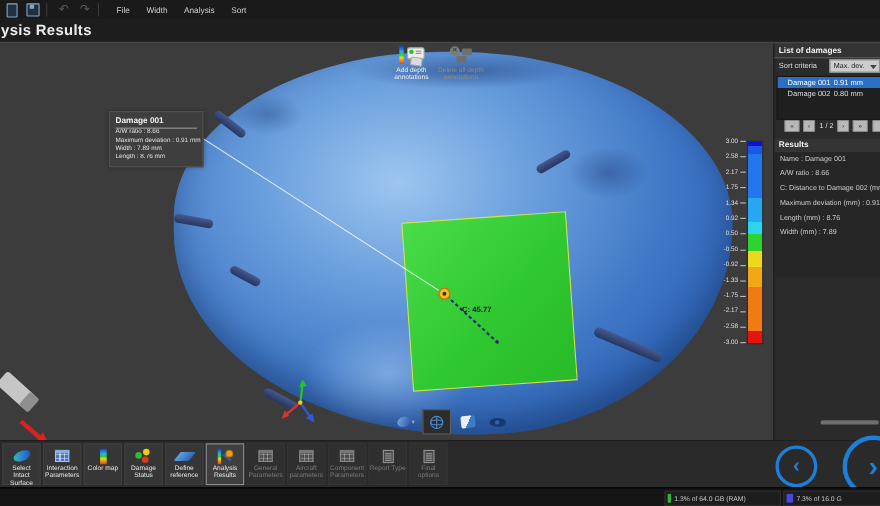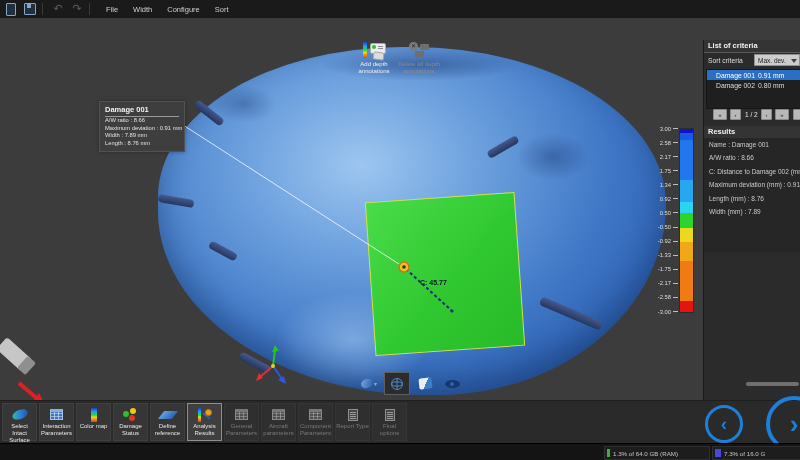--- a/index.html
+++ b/index.html
@@ -168,25 +168,28 @@
     <span class="tb-ic">
         <span class="ic-arrow">↶</span>
       </span>
     <span class="tb-ic">
         <span class="ic-arrow">↷</span>
       </span>
     <span class="tb-div"></span>
     <span class="menus">
       <span class="menu-item">File</span>
       <span class="menu-item">Width</span>
-      <span class="menu-item">Configure</span>
+      <span class="menu-item">Analysis</span>
       <span class="menu-item">Sort</span>
     </span>
   </div>
 
+  <div class="titlebar">
+    <span class="page-title">ysis Results</span>
+  </div>
 
   <div class="viewport">
 
     <div class="blob"></div>
     <div class="spot abs" style="left:320px;top:10px;width:200px;height:32px;background:radial-gradient(ellipse,rgba(14,38,94,.45),transparent 70%);"></div>
     <div class="spot abs" style="left:516px;top:94px;width:74px;height:48px;background:radial-gradient(ellipse,rgba(14,38,94,.35),transparent 70%);"></div>
     <div class="spot abs" style="left:212px;top:46px;width:64px;height:38px;background:radial-gradient(ellipse,rgba(14,38,94,.3),transparent 70%);"></div>
     <div class="spot abs" style="left:275px;top:252px;width:155px;height:98px;background:radial-gradient(ellipse,rgba(188,218,248,.45),transparent 70%);"></div>
 
     <div class="pin" style="left:192px;top:70px;width:34px;height:8px;transform:rotate(38deg);"></div>
@@ -332,21 +335,21 @@
       <g transform="rotate(42 30 25)">
         <rect x="8" y="14" width="34" height="16" rx="3" fill="#c6c6c6"></rect>
         <rect x="36" y="14" width="11" height="16" rx="2" fill="#8f8f8f"></rect>
       </g>
       <line x1="33" y1="48" x2="54" y2="66" stroke="#e02020" stroke-width="4"></line>
       <polygon points="60,72 46,68 53,58" fill="#e02020"></polygon>
     </svg>
   </div>
 
   <div class="panel">
-    <div class="p-header">List of criteria</div>
+    <div class="p-header">List of damages</div>
 
     <div class="sort-row">
       <span class="sort-lbl">Sort criteria</span>
       <span class="sort-dd">Max. dev.</span>
     </div>
 
     <div class="dlist">
       <div class="drow sel">
         <span class="dn">Damage 001</span>
         <span>0.91 mm</span>

